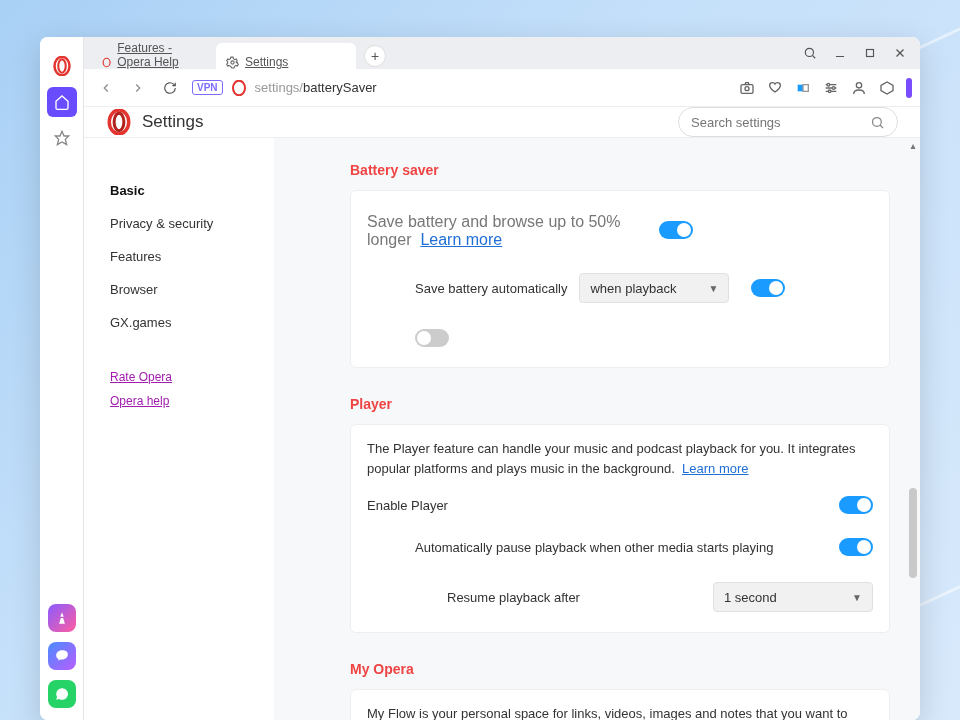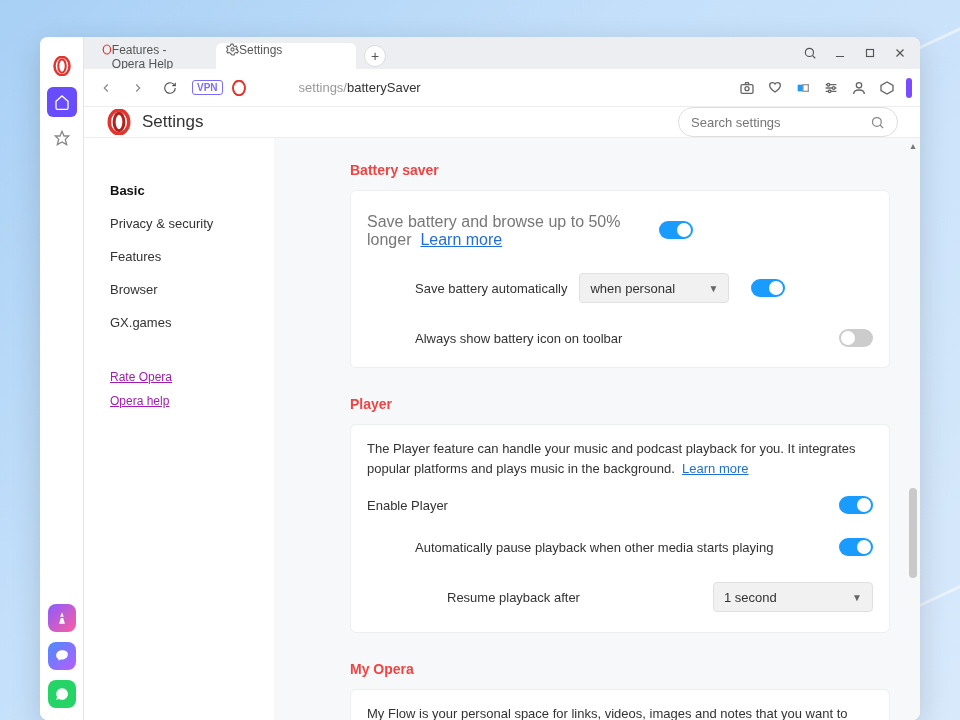--- a/index.html
+++ b/index.html
@@ -12,33 +12,33 @@
 
 .far-sidebar { width: 44px; background: #fff; border-right: 1px solid #e5e5e5; display: flex; flex-direction: column; align-items: center; padding-top: 14px; gap: 6px; }
 .far-sidebar .slot { width: 30px; height: 30px; display:flex; align-items:center; justify-content:center; border-radius: 6px; }
 .far-sidebar .slot.active { background: #6a4cff; }
 .far-sidebar .spacer { flex: 1; }
 .side-app { width: 28px; height: 28px; border-radius: 8px; display:flex; align-items:center; justify-content:center; margin-bottom: 4px; }
 
 .main-col { flex: 1; display: flex; flex-direction: column; }
 
 .titlebar { height: 32px; background: #eceef1; display:flex; align-items:center; padding: 0 6px 0 8px; gap: 4px; }
-.tab { height: 26px; display:flex; align-items:flex-start; padding: 0 10px; border-radius: 6px 6px 0 0; font-size: 12px; color:#555; margin-top:6px; }
+.tab { height: 26px; display:flex; align-items:flex-end; gap:6px; padding: 0 10px; border-radius: 6px 6px 0 0; font-size: 12px; color:#555; margin-top:6px;text-decoration:underline; }
 .tab.active { background: #fff; }
 .tab.inactive { background: transparent; width: 120px; }
 .newtab { width: 22px; height: 22px; border-radius: 50%; display:flex; align-items:center; justify-content:center; background:#fff; margin-left:4px; margin-top:6px; font-size:14px; color:#555; border:1px solid #ddd; cursor:pointer; }
 .win-controls { margin-left:auto; display:flex; gap:2px; }
 .win-btn { width:28px; height:28px; display:flex; align-items:center; justify-content:center; color:#555; }
 .win-btn svg { width:14px; height:14px; }
 
 .toolbar { height: 38px; background:#fff; display:flex; align-items:center; padding: 9px 8px; gap:4px; border-bottom: 1px solid #eee; }
 .nav-btn { width:28px; height:28px; display:flex; align-items:center; justify-content:center; color:#888; border-radius:4px; }
 .vpn-badge { border:1px solid #7a6cff; color:#7a6cff; font-size:10px; font-weight:600; padding:1px 4px; border-radius:3px; margin: 0 4px; }
 .url { font-size:13px; color:#333; flex:1; padding-left:4px; display:flex; align-items:center; gap:6px; }
-.url-grey { color:#999;margin-left:44px; }
+.url-grey { color:#999; }
 .tool-right { display:flex; align-items:center; gap:2px; }
 .tool-icon { width:26px; height:26px; display:flex; align-items:center; justify-content:center; color:#666; border-radius:4px; }
 .purple-pill { width:6px; height:20px; background:#7a4cff; border-radius:3px; margin-left:4px; }
 
 .settings-header { height: 48px; background:#fff; display:flex; align-items:center; padding: 0 22px; gap:10px; border-bottom:1px solid #eee; }
 .settings-title { font-size:17px; color:#333; }
 .search-box { margin-left:auto; width:220px; height:30px; border:1px solid #ddd; border-radius:16px; display:flex; align-items:center; padding:0 12px; gap:0; }
 .search-box input { border:none; outline:none; font-size:13px; flex:1; background:transparent; color:#888; }
 
 .content-wrap { flex:1; display:flex; background:#f7f8f9; position:relative; }
@@ -267,30 +267,29 @@
             </div>
             <div class="toggle on">
                 <div class="knob"></div>
               </div>
             <div style="width:180px;"></div>
           </div>
           <div class="row indent" style="margin-top:12px;">
             <div>Save battery automatically</div>
             <div style="width:12px;"></div>
             <div class="select">
-              <span>when personal</span>
+              <span>when playback</span>
               <span class="caret">▼</span>
             </div>
             <div style="width:22px;"></div>
             <div class="toggle on">
                 <div class="knob"></div>
               </div>
           </div>
           <div class="row indent" style="margin-top:14px;">
-            <div class="label-col">Always show battery icon on toolbar</div>
             <div class="toggle off">
                 <div class="knob"></div>
               </div>
           </div>
         </div>
 
         <div class="sect-title">Player</div>
         <div class="card">
           <div style="font-size:13px;color:#333;line-height:1.5;">
             <span>The Player feature can handle your music and podcast playback for you. It integrates popular platforms and plays music in the background.</span>

